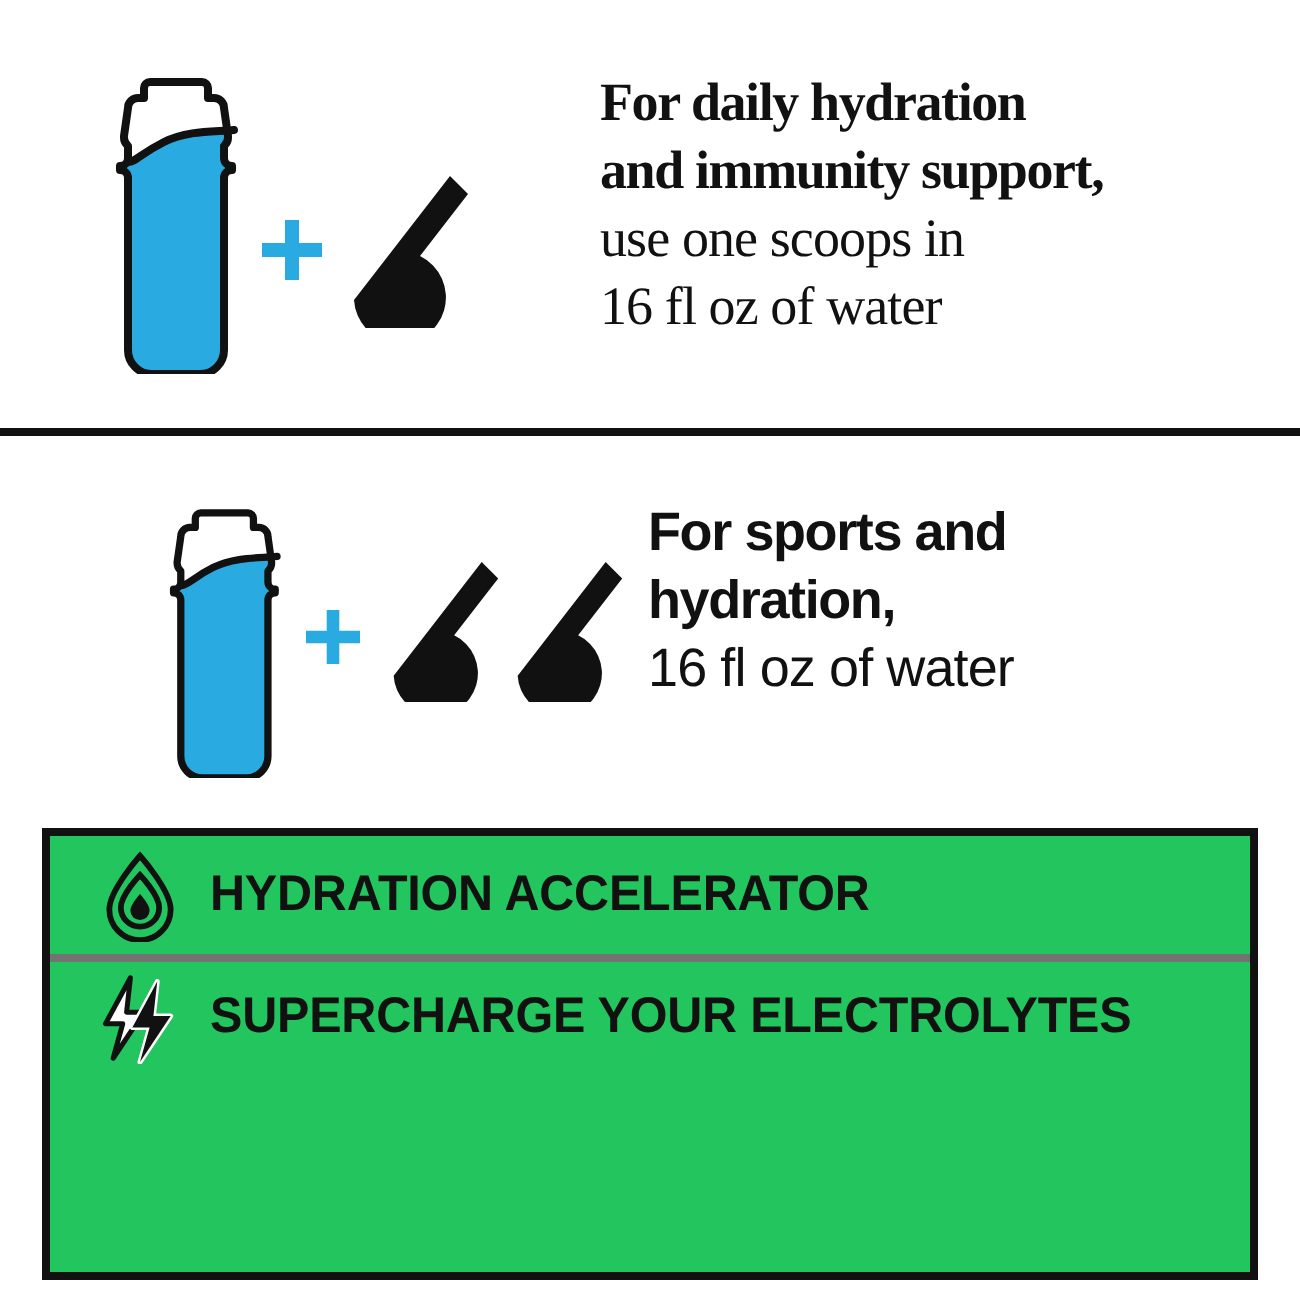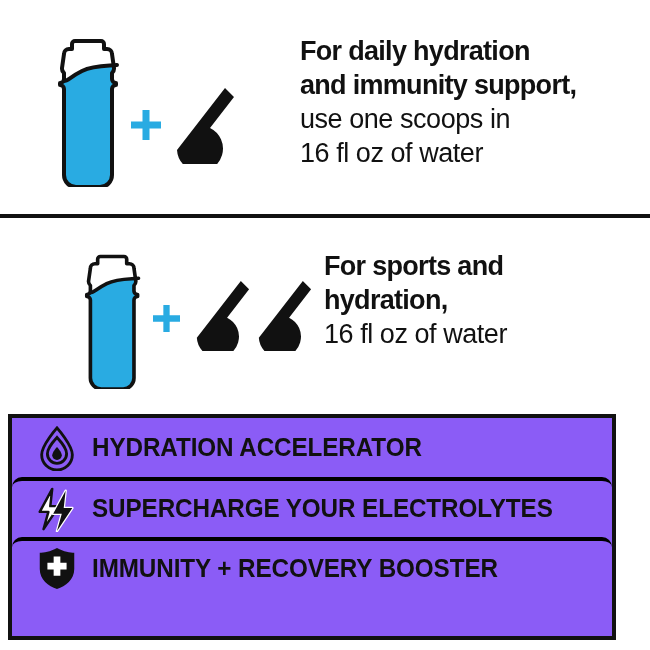--- a/index.html
+++ b/index.html
@@ -18,21 +18,21 @@
   }
 
   
   .usage-section {
     position: absolute;
     left: 0;
     width: 650px;
     display: flex;
     align-items: flex-start;
   }
-  #usage-daily   { top: 28px;  height: 170px; }
+  #usage-daily   { top: 28px;  height: 170px; font-family: Liberation Serif, serif; }
   #usage-sports  { top: 245px; height: 150px; padding-left: 24px; }
 
   .formula {
     position: relative;
     width: 300px;
     height: 100%;
     flex: 0 0 300px;
   }
 
   .bottle-wrap { position: absolute; }
@@ -68,36 +68,36 @@
     left: 0;
     top: 214px;
     width: 650px;
     height: 4px;
     background: #111111;
   }
 
   
   #benefits-box {
     position: absolute;
-    left: 8px;
+    left: 21px;
     top: 414px;
     width: 608px;
     height: 226px;
     border: 4px solid #111111;
     box-sizing: border-box;
-    background: #8b5cf6;
+    background: #22c55e;
   }
   .benefit-row {
     display: flex;
     align-items: center;
     height: 59.3px;
     box-sizing: border-box;
     padding-left: 22px;
   }
-  .benefit-row + .benefit-row { border-top: 4px solid #000000; border-radius: 10px; }
+  .benefit-row + .benefit-row { border-top: 4px solid #737373; }
 
   .benefit-icon {
     flex: 0 0 auto;
     width: 46px;
     height: 46px;
     margin-right: 12px;
     display: flex;
     align-items: center;
     justify-content: center;
   }
@@ -243,23 +243,14 @@
     <span class="benefit-icon">
       <svg viewBox="0 0 44 48" width="44" height="46" aria-hidden="true">
         <path d="M17 3 L4 27 H13 L8 45 L24 21 H15 Z" fill="#ffffff" stroke="#111111" stroke-width="2.6" stroke-linejoin="round"></path>
         <path d="M31 5 L18 29 H27 L22 47 L38 23 H29 Z" fill="#111111" stroke="#ffffff" stroke-width="2.6" stroke-linejoin="round"></path>
         <path d="M31 5 L18 29 H27 L22 47 L38 23 H29 Z" fill="#111111"></path>
       </svg>
     </span>
     <span class="benefit-label">SUPERCHARGE YOUR ELECTROLYTES</span>
   </div>
 
-  <div class="benefit-row">
-    <span class="benefit-icon">
-      <svg viewBox="0 0 42 48" width="42" height="46" aria-hidden="true">
-        <path d="M21 3 C 14 7 7 8 3 8 V25 C 3 36 12 43 21 46 C 30 43 39 36 39 25 V8 C 35 8 28 7 21 3 Z" fill="#111111"></path>
-        <path d="M17.5 12 h7 v6.5 h6.5 v7 h-6.5 v6.5 h-7 v-6.5 h-6.5 v-7 h6.5 z" fill="#ffffff"></path>
-      </svg>
-    </span>
-    <span class="benefit-label">IMMUNITY + RECOVERY BOOSTER</span>
-  </div>
 
 </div>
 
 </body></html>

